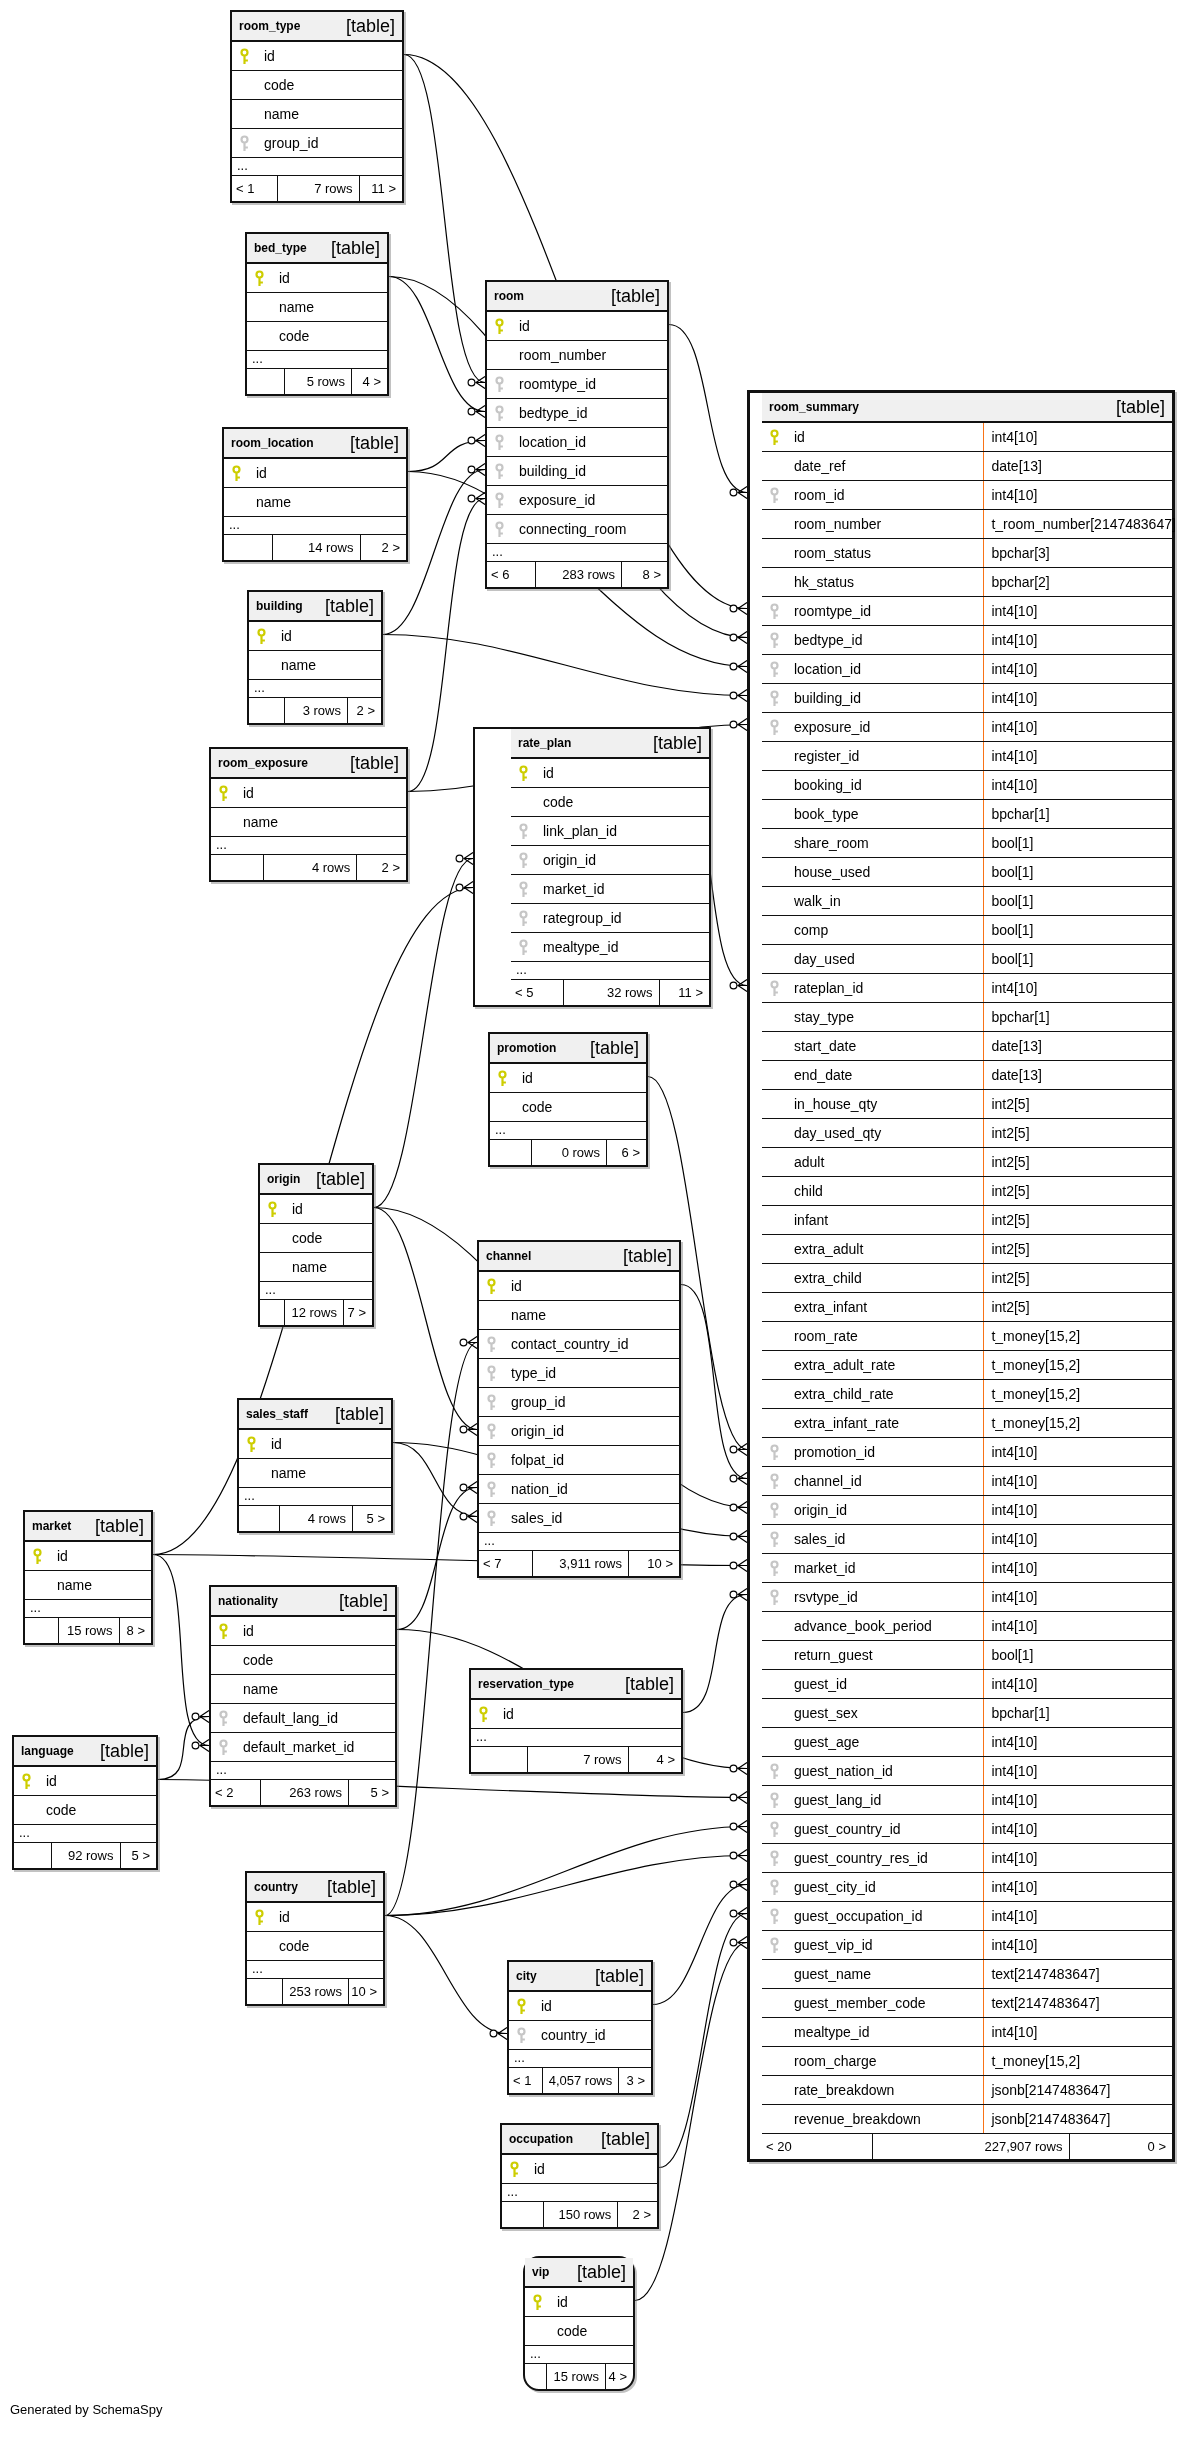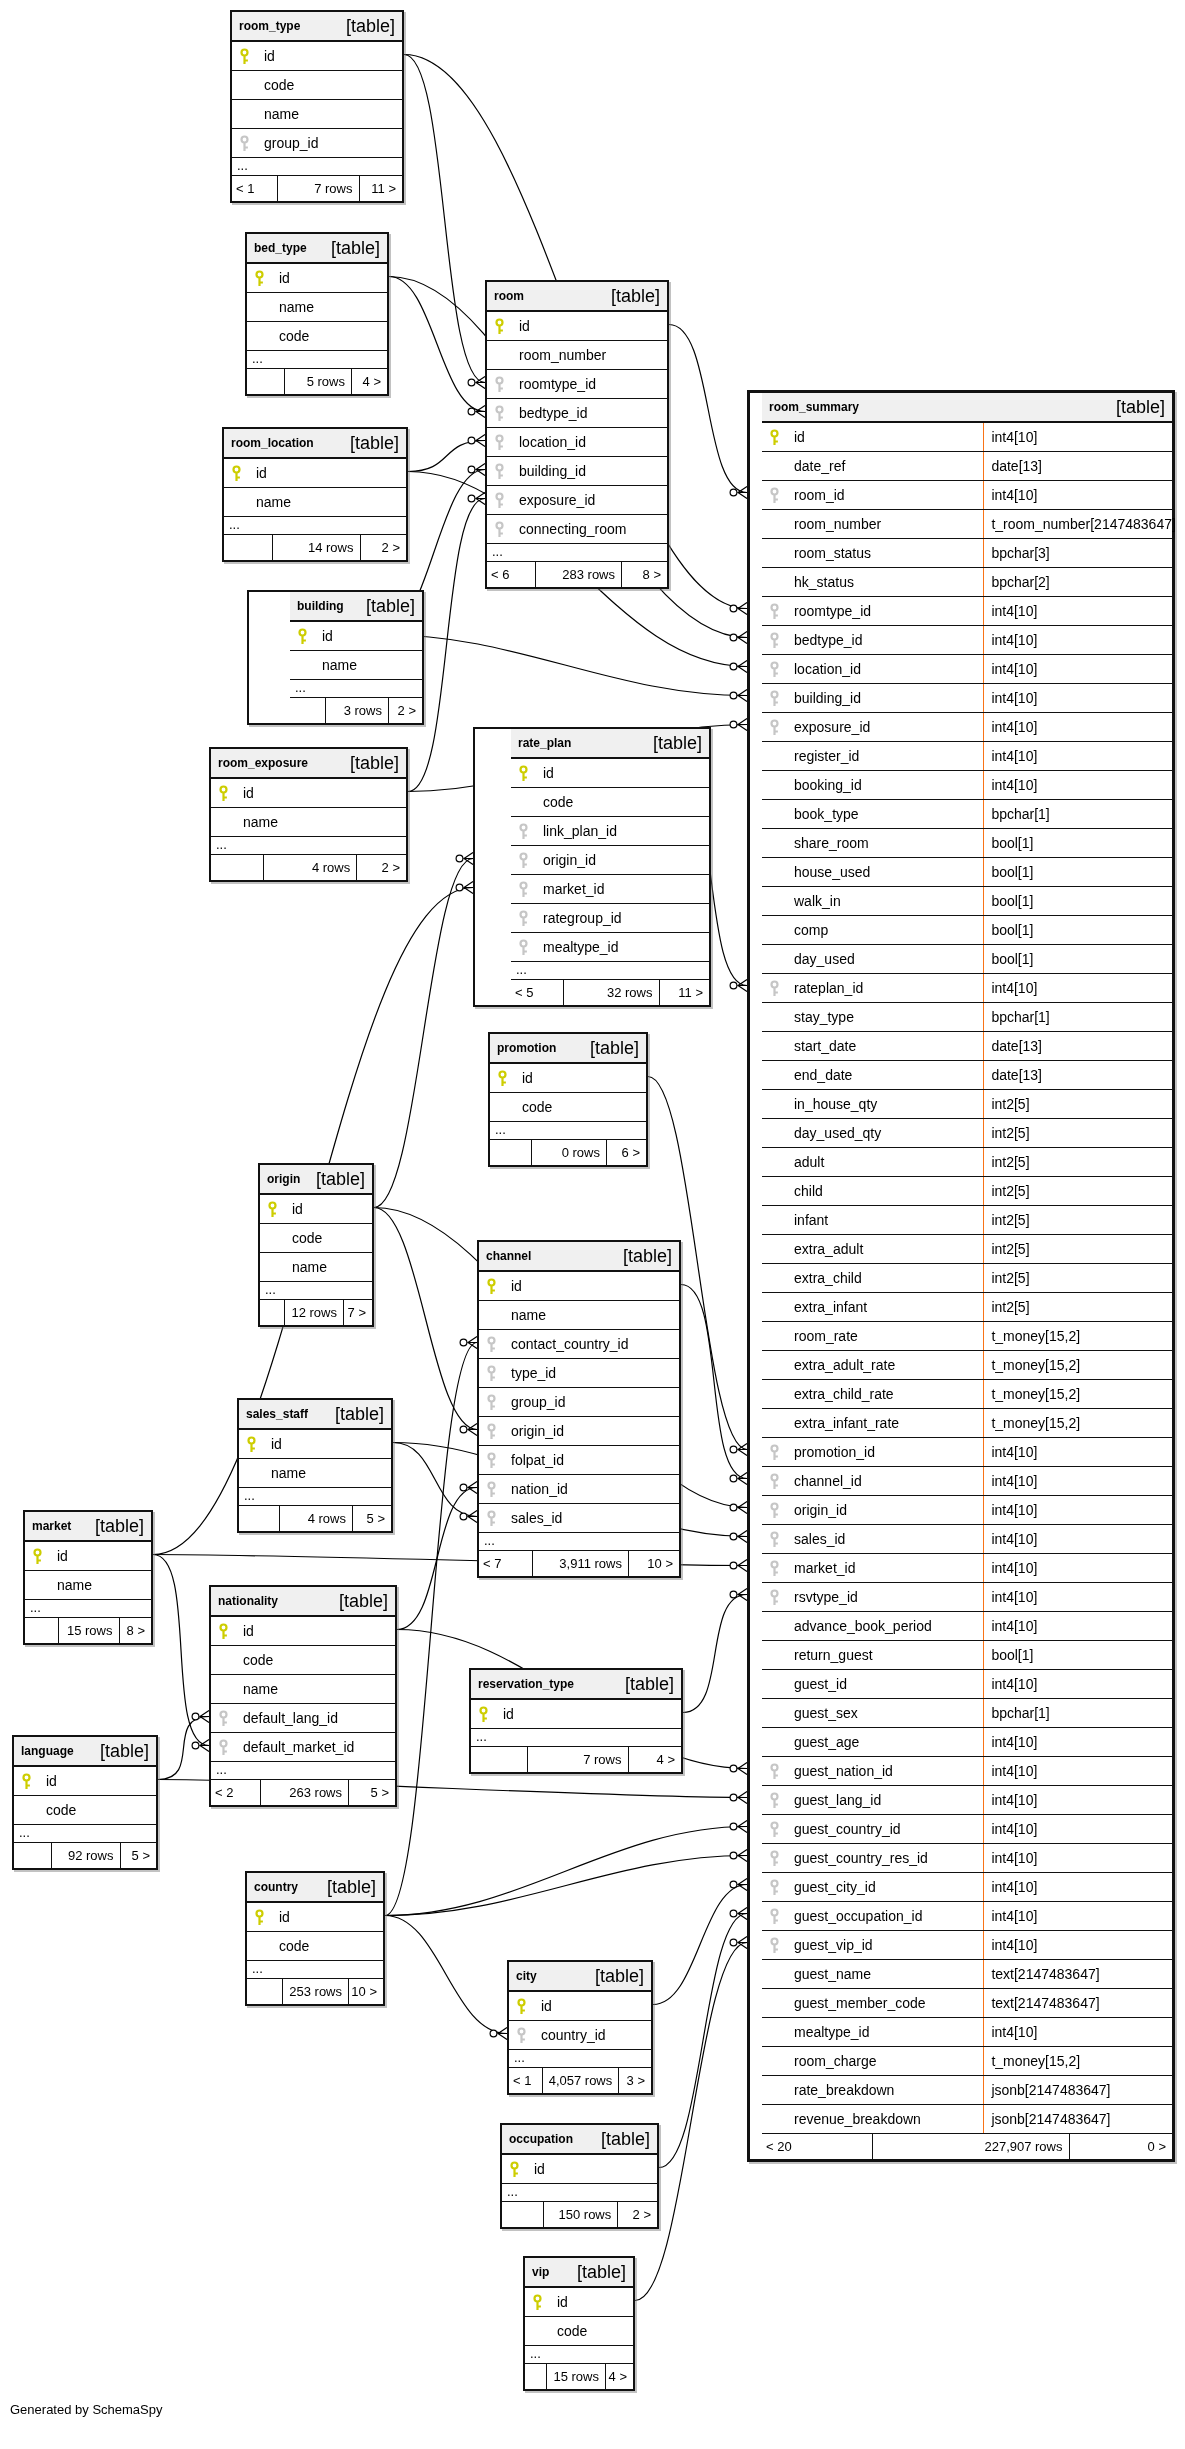--- a/index.html
+++ b/index.html
@@ -159,21 +159,21 @@
         <span class="keyslot"></span>
         <span class="col-name">name</span>
       </div>
       <div class="t-ellipsis">...</div>
       <div class="t-footer">
         <span class="f-left"></span>
         <span class="f-mid">14 rows</span>
         <span class="f-right">2 &gt;</span>
       </div>
     </div>
-    <div class="table-box" style="left: 247px; top: 590px; width: 132px; padding-left: 41px;">
+    <div class="table-box" style="left: 247px; top: 590px; width: 132px;">
       <div class="t-header">
         <span class="t-name">building</span>
         <span class="t-tag">[table]</span>
       </div>
       <div class="t-row">
         <span class="keyslot">
           <svg width="11" height="17" viewBox="0 0 11 17">
             <circle cx="5.5" cy="4.5" r="3" fill="none" stroke="#cdcd00" stroke-width="2.2"></circle>
             <path d="M5.5 7.5 V16 M5.5 12.5 h3.4" fill="none" stroke="#cdcd00" stroke-width="2.2"></path>
           </svg>
@@ -719,21 +719,21 @@
         </span>
         <span class="col-name">id</span>
       </div>
       <div class="t-ellipsis">...</div>
       <div class="t-footer">
         <span class="f-left"></span>
         <span class="f-mid">150 rows</span>
         <span class="f-right">2 &gt;</span>
       </div>
     </div>
-    <div class="table-box" style="left: 523px; top: 2256px; width: 108px;">
+    <div class="table-box" style="left: 523px; top: 2256px; width: 108px; border-radius: 16px;">
       <div class="t-header">
         <span class="t-name">vip</span>
         <span class="t-tag">[table]</span>
       </div>
       <div class="t-row">
         <span class="keyslot">
           <svg width="11" height="17" viewBox="0 0 11 17">
             <circle cx="5.5" cy="4.5" r="3" fill="none" stroke="#cdcd00" stroke-width="2.2"></circle>
             <path d="M5.5 7.5 V16 M5.5 12.5 h3.4" fill="none" stroke="#cdcd00" stroke-width="2.2"></path>
           </svg>

